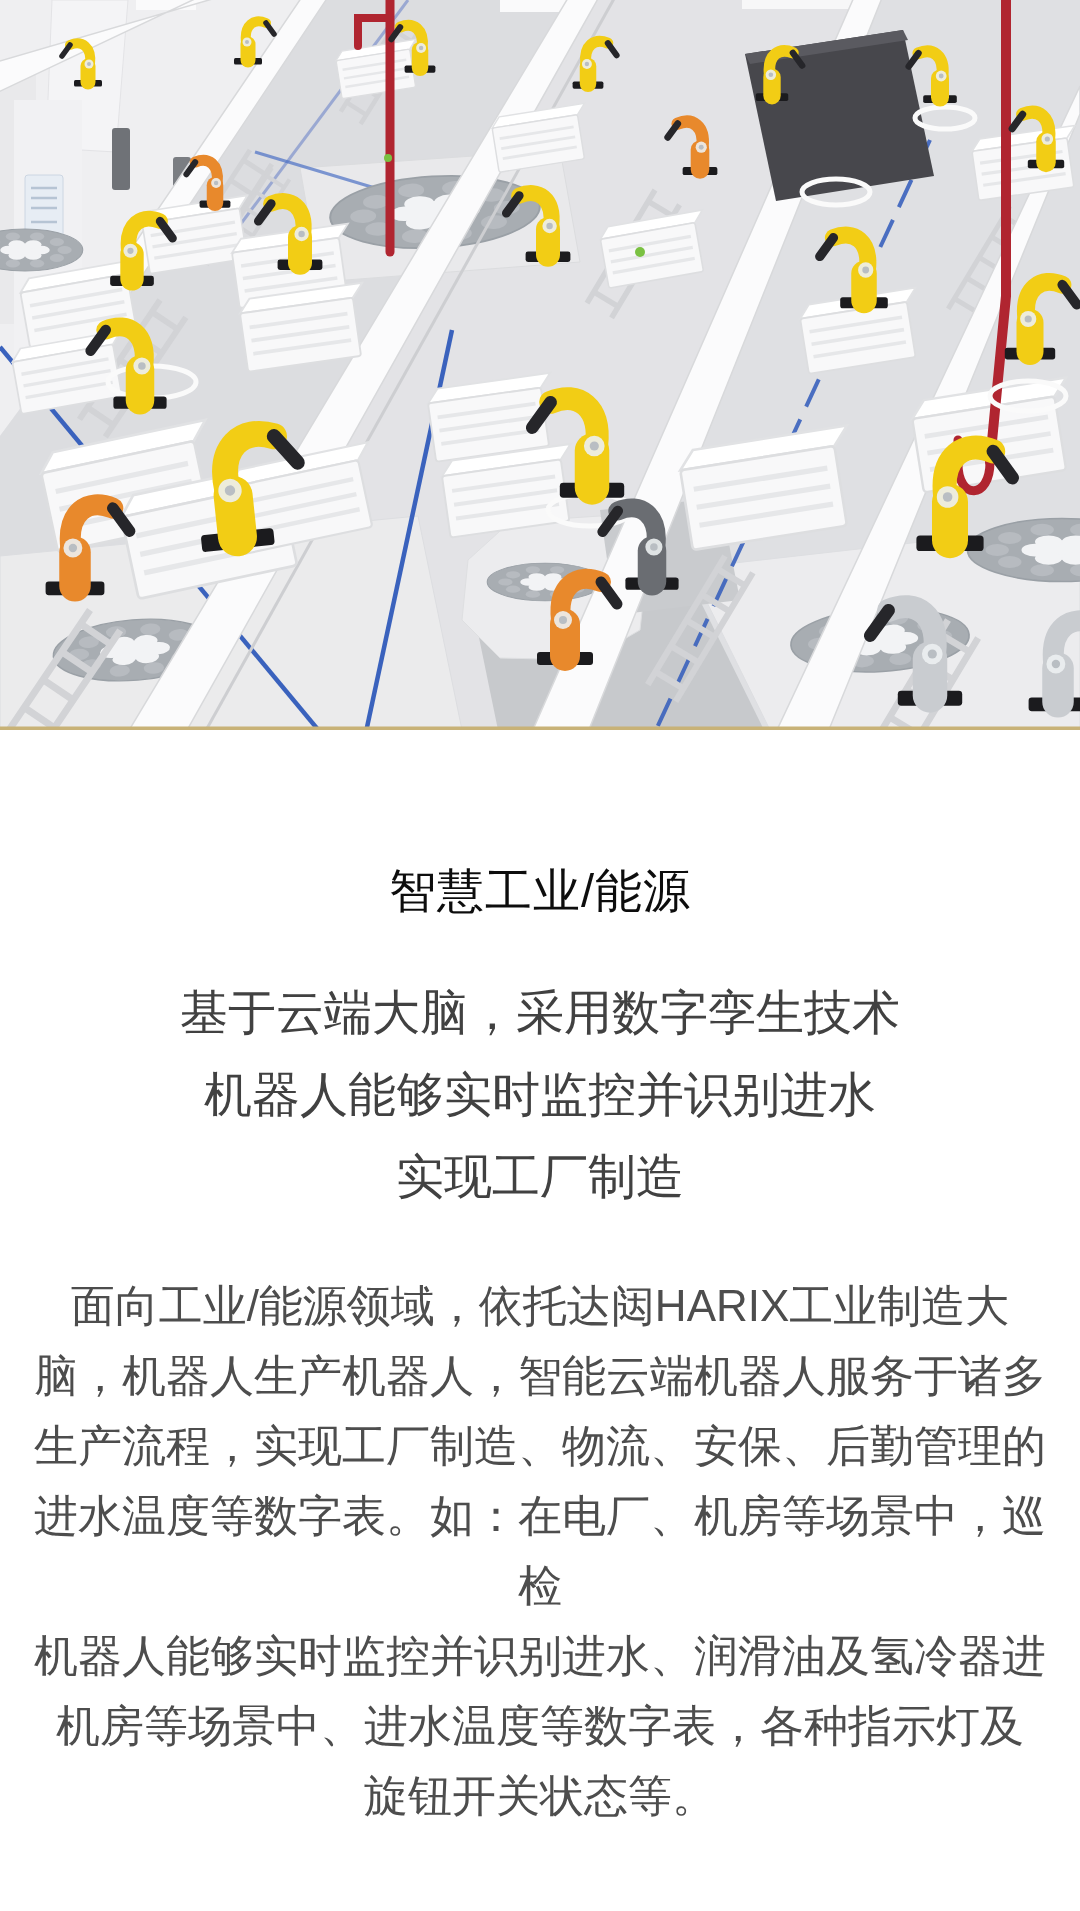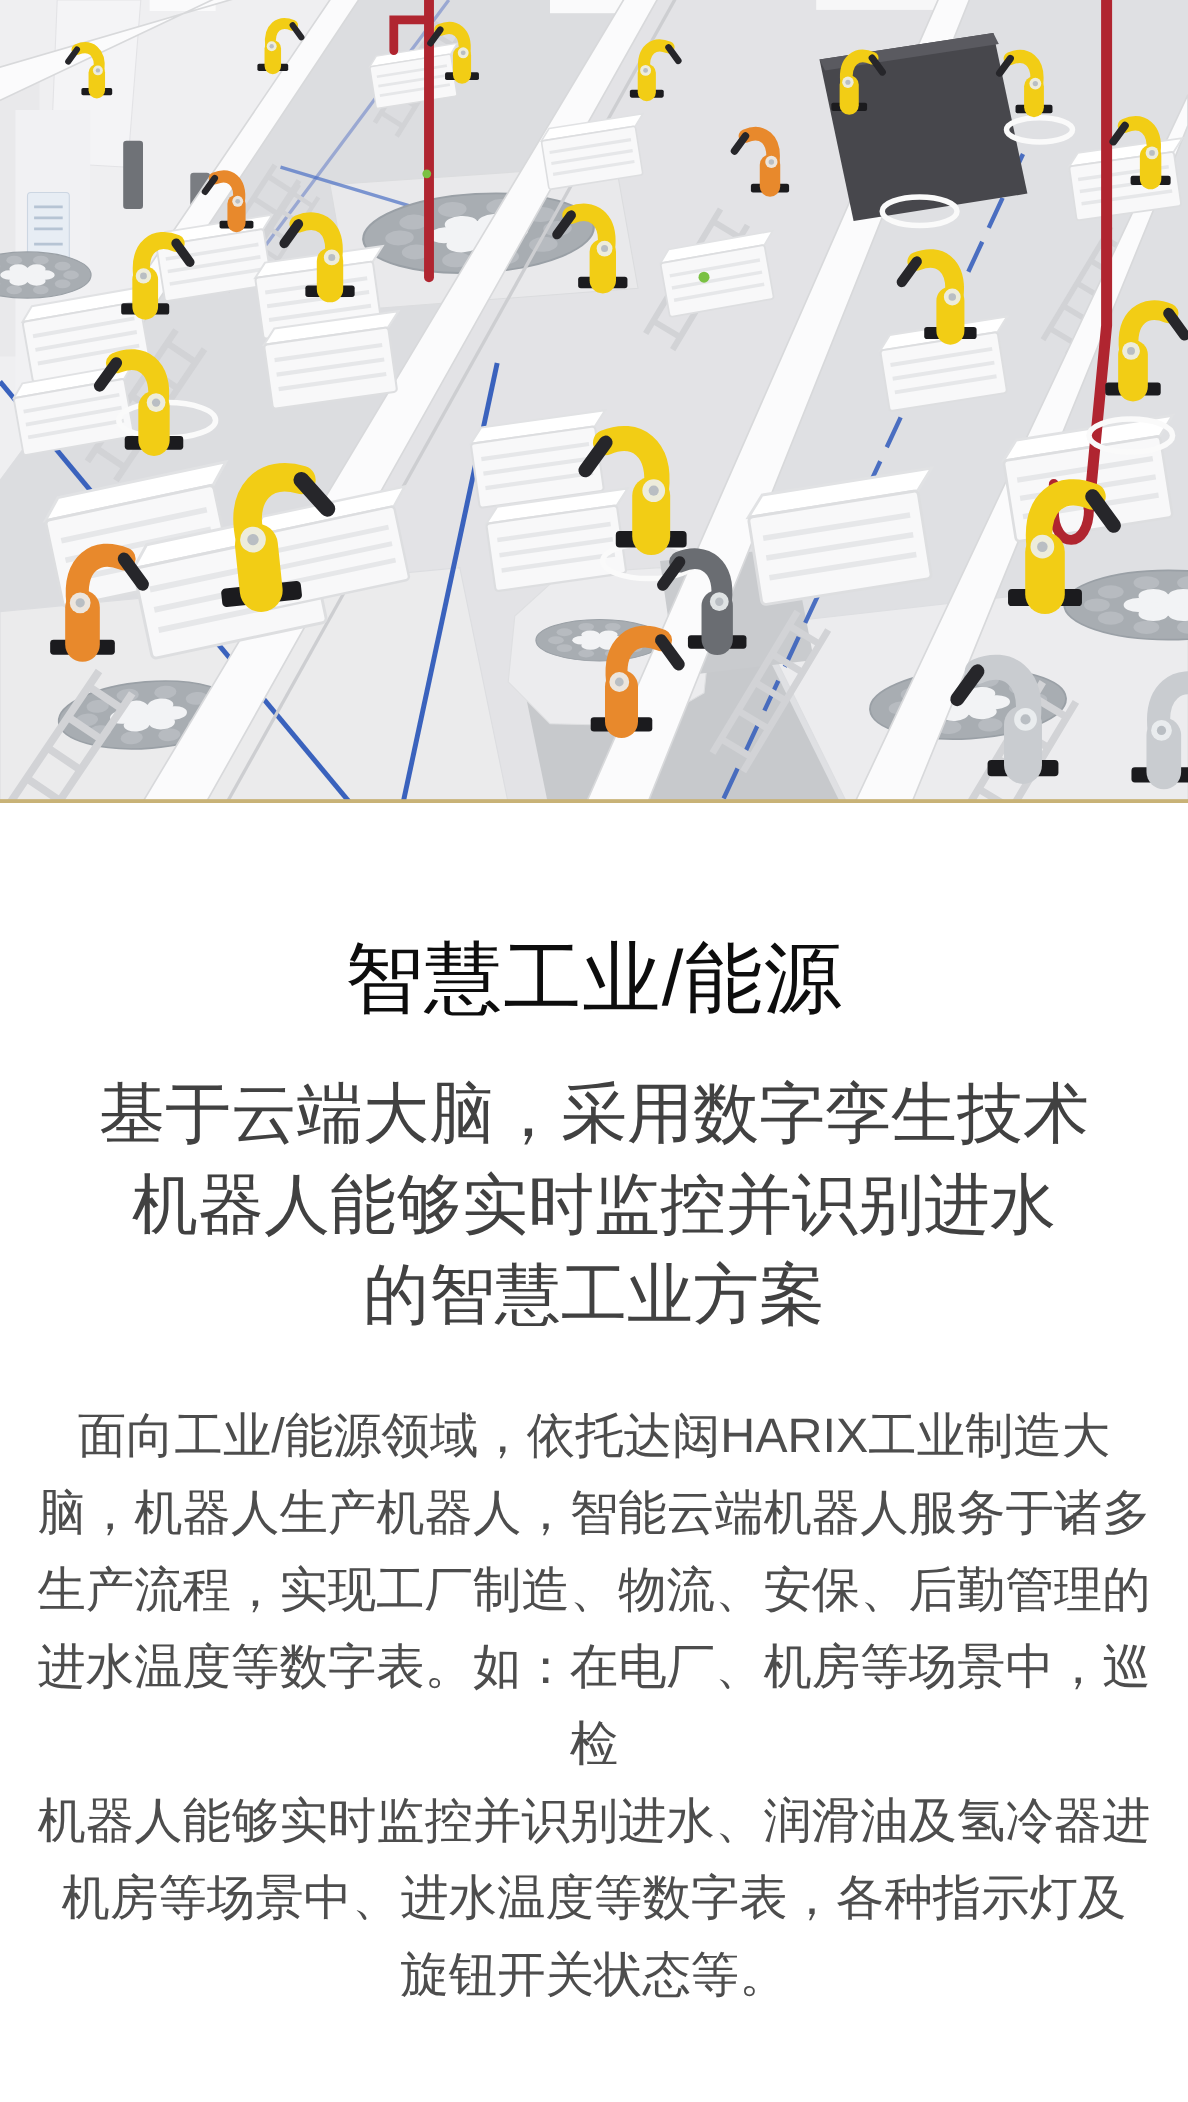--- a/index.html
+++ b/index.html
@@ -5,26 +5,26 @@
   html,body{margin:0;padding:0;}
   body{
     width:1080px;height:1911px;overflow:hidden;background:#ffffff;
     font-family:"Liberation Sans", sans-serif;
     -webkit-font-smoothing:antialiased;
   }
   figure.hero{margin:0;width:1080px;height:730px;line-height:0;}
   figure.hero svg{display:block;}
   .page-title{
     margin:124px 0 0;text-align:center;
-    font-size:71px;line-height:73px;font-weight:500;color:#0d0d0d;
+    font-size:47px;line-height:73px;font-weight:500;color:#0d0d0d;
     letter-spacing:1px;
   }
   .subtitle{
     margin:45px auto 12px;width:1000px;text-align:center;
-    font-size:60px;line-height:82px;font-weight:400;color:#414141;
+    font-size:48px;line-height:82px;font-weight:400;color:#414141;
   }
   .body-text{
     margin:53px auto 0;width:1012px;text-align:center;
     font-size:44px;line-height:70px;font-weight:400;color:#4d4d4d;
   }
 </style>
 </head>
 <body>
 
 <figure class="hero">
@@ -326,21 +326,21 @@
 
     <rect x="0" y="726.5" width="1080" height="3.5" fill="#c8b277"></rect>
   </svg>
 </figure>
 
 <h1 class="page-title">智慧工业/能源</h1>
 
 <div class="subtitle">
   <div>基于云端大脑，采用数字孪生技术</div>
   <div>机器人能够实时监控并识别进水</div>
-  <div>的智慧工业方案</div>
+  <div>实现工厂制造</div>
 </div>
 
 <div class="body-text">
   <div>面向工业/能源领域，依托达闼HARIX工业制造大</div>
   <div>脑，机器人生产机器人，智能云端机器人服务于诸多</div>
   <div>生产流程，实现工厂制造、物流、安保、后勤管理的</div>
   <div>进水温度等数字表。如：在电厂、机房等场景中，巡检</div>
   <div>机器人能够实时监控并识别进水、润滑油及氢冷器进</div>
   <div>机房等场景中、进水温度等数字表，各种指示灯及</div>
   <div>旋钮开关状态等。</div>

